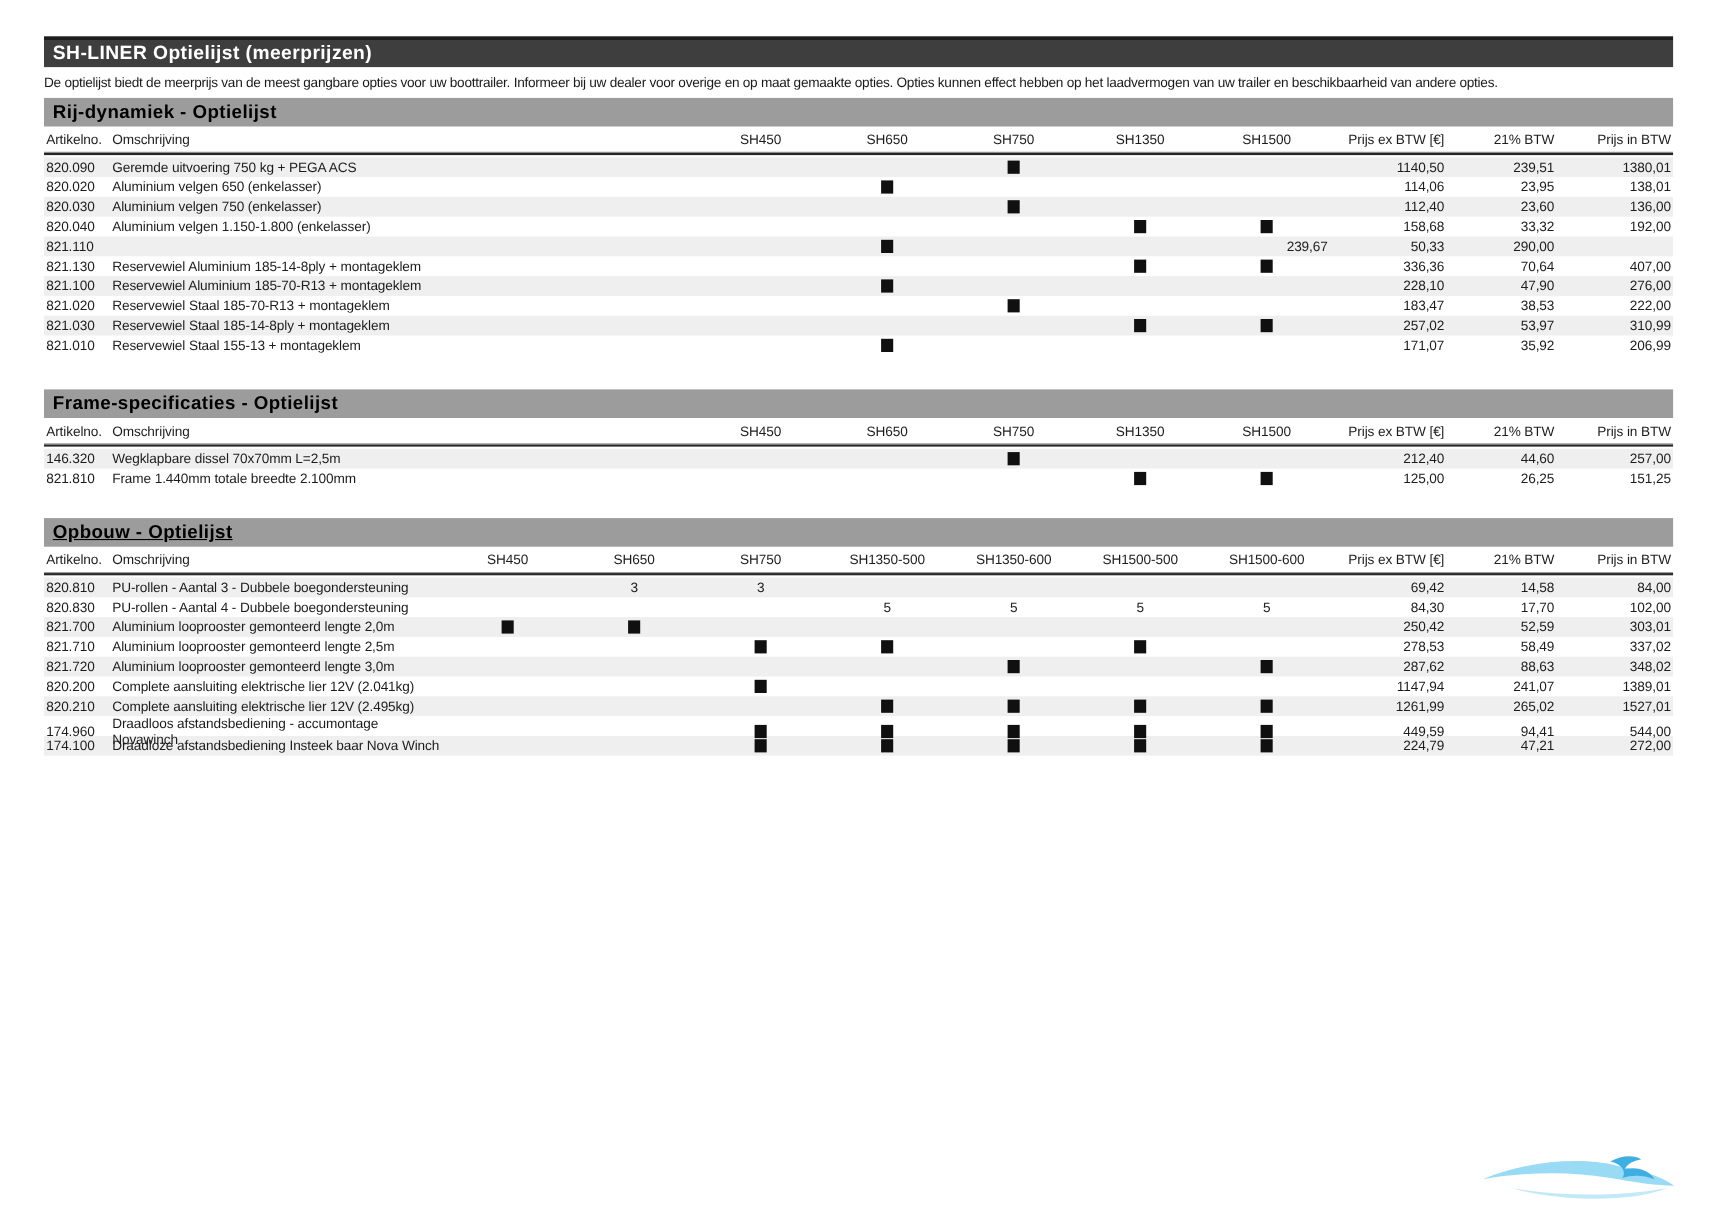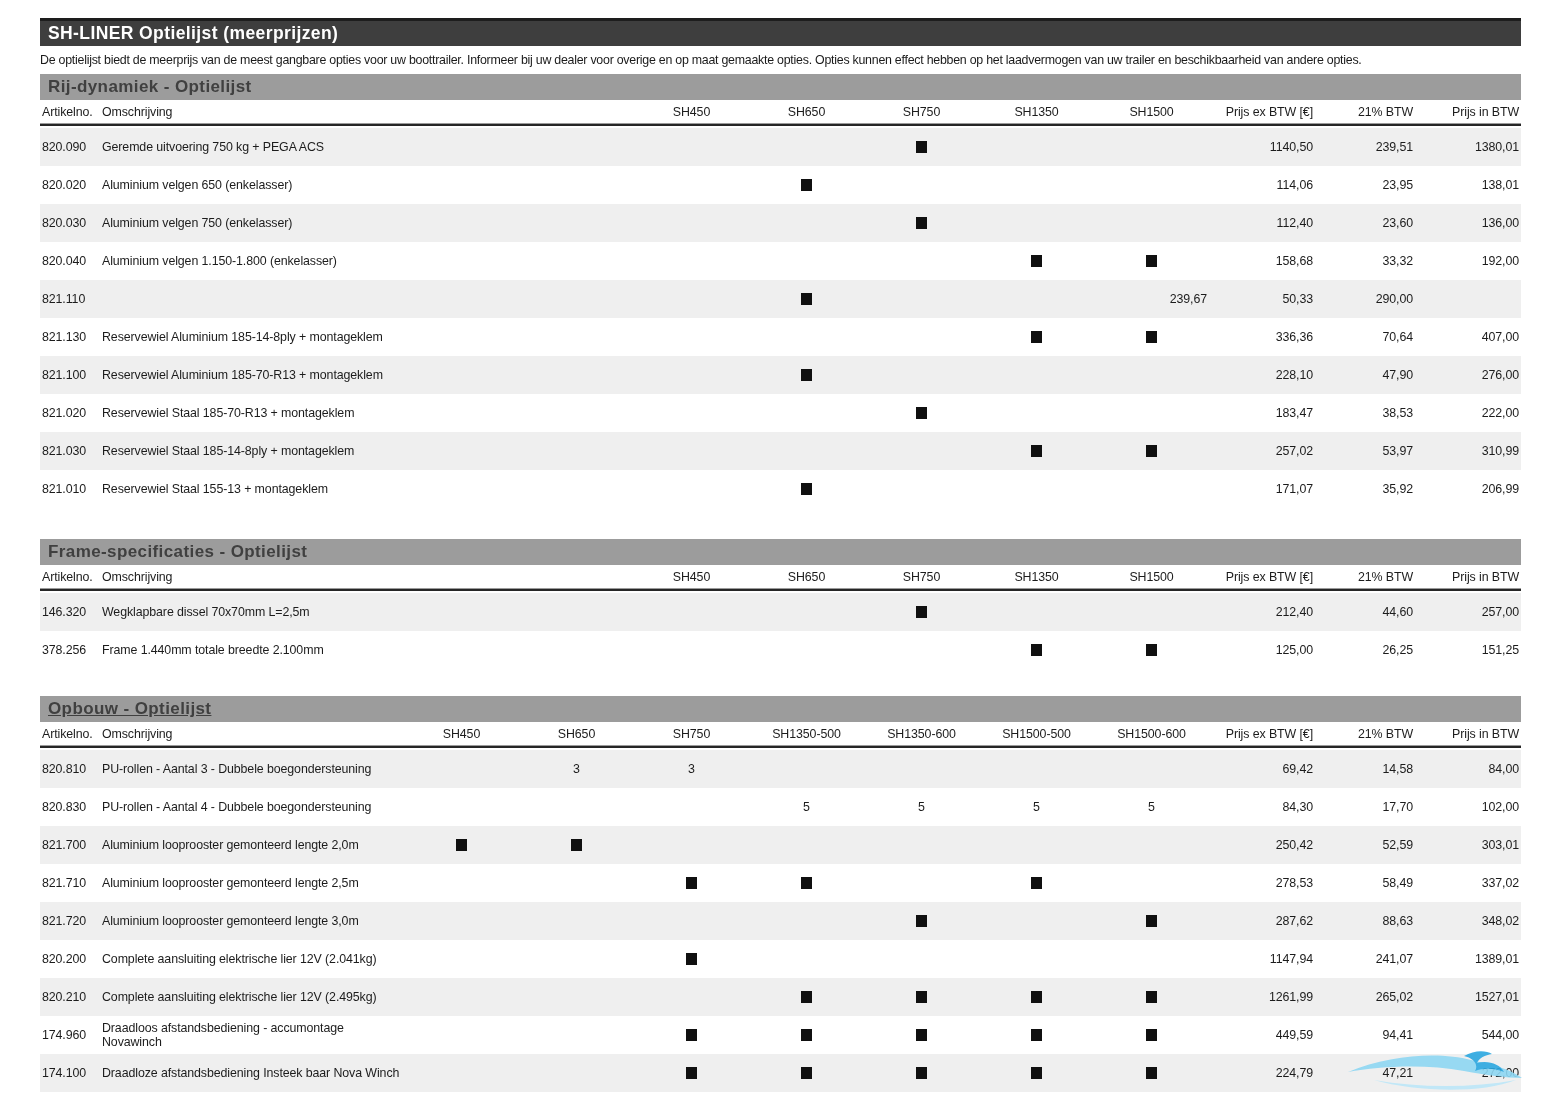--- a/index.html
+++ b/index.html
@@ -1,46 +1,46 @@
 <!DOCTYPE html>
 <html><head>
 <meta charset="utf-8">
 <style>
   * { margin:0; padding:0; box-sizing:border-box; }
   html,body { background:#ffffff; }
   body { width:1560px; height:1101px; font-family:"Liberation Sans", sans-serif; color:#1c1c1c; }
   .page { position:relative; width:1560px; height:1101px; overflow:hidden; background:#fff; }
-  .content { position:absolute; left:40px; top:18px; width:1481px; }
+  .content { position:absolute; left:40px; top:33px; width:1481px; }
 
   .titlebar {
     height:28px; background:linear-gradient(#1d1d1d 0 3px, #3e3e3e 3px);
     color:#fff; font-weight:bold; font-size:17.5px; letter-spacing:0.4px;
     display:flex; align-items:center; padding:3px 0 0 8px;
   }
   .intro {
     margin-top:7px; font-size:12.4px; letter-spacing:-0.25px;
     white-space:nowrap; overflow:hidden; color:#1a1a1a;
   }
   .sectionbar {
-    height:26px; background:#9c9c9c; color:#404040; font-weight:bold;
+    height:26px; background:#9c9c9c; color:#000000; font-weight:bold;
     font-size:17px; line-height:26px; padding-left:8px; letter-spacing:0.4px;
   }
   #sec0 .sectionbar { margin-top:7px; }
   #sec1 .sectionbar { margin-top:31px; }
   #sec2 .sectionbar { margin-top:27px;text-decoration:underline; }
 
   .grid-cols5 { display:grid; grid-template-columns:62px 1fr repeat(5,115px) 106px 100px 106px; }
   .grid-cols7 { display:grid; grid-template-columns:62px 1fr repeat(7,115px) 106px 100px 106px; }
 
   .thead {
     height:26px; align-items:center; font-size:12.4px; letter-spacing:-0.1px;
     border-bottom:2px solid #262626; box-shadow:0 -1px 0 #9a9a9a inset;
   }
   .tbody { margin-top:2px; }
-  .row { height:38px; align-items:center; font-size:12.4px; letter-spacing:-0.1px; }
+  .row { height:18px; align-items:center; font-size:12.4px; letter-spacing:-0.1px; }
   .tbody .row:nth-child(odd) { background:#efefef; }
 
   .c-art { padding-left:2px; }
   .c-oms { padding-left:0; }
   .c-model { text-align:center; }
   .c-price { text-align:right; padding-right:2px; }
   .sq { width:11px; height:12px; background:#101010; margin:0 auto; }
 
   .watermark { position:absolute; left:1346px; top:1042px; width:178px; height:55px; opacity:0.9; }
 </style>
@@ -249,21 +249,21 @@
               <div class="c-model">
                 <div class="sq"></div>
               </div>
               <div class="c-model"></div>
               <div class="c-model"></div>
               <div class="c-price">212,40</div>
               <div class="c-price">44,60</div>
               <div class="c-price">257,00</div>
             </div>
             <div class="row grid-cols5">
-              <div class="c-art">378.256</div>
+              <div class="c-art">821.810</div>
               <div class="c-oms">Frame 1.440mm totale breedte 2.100mm</div>
               <div class="c-model"></div>
               <div class="c-model"></div>
               <div class="c-model"></div>
               <div class="c-model">
                 <div class="sq"></div>
               </div>
               <div class="c-model">
                 <div class="sq"></div>
               </div>

